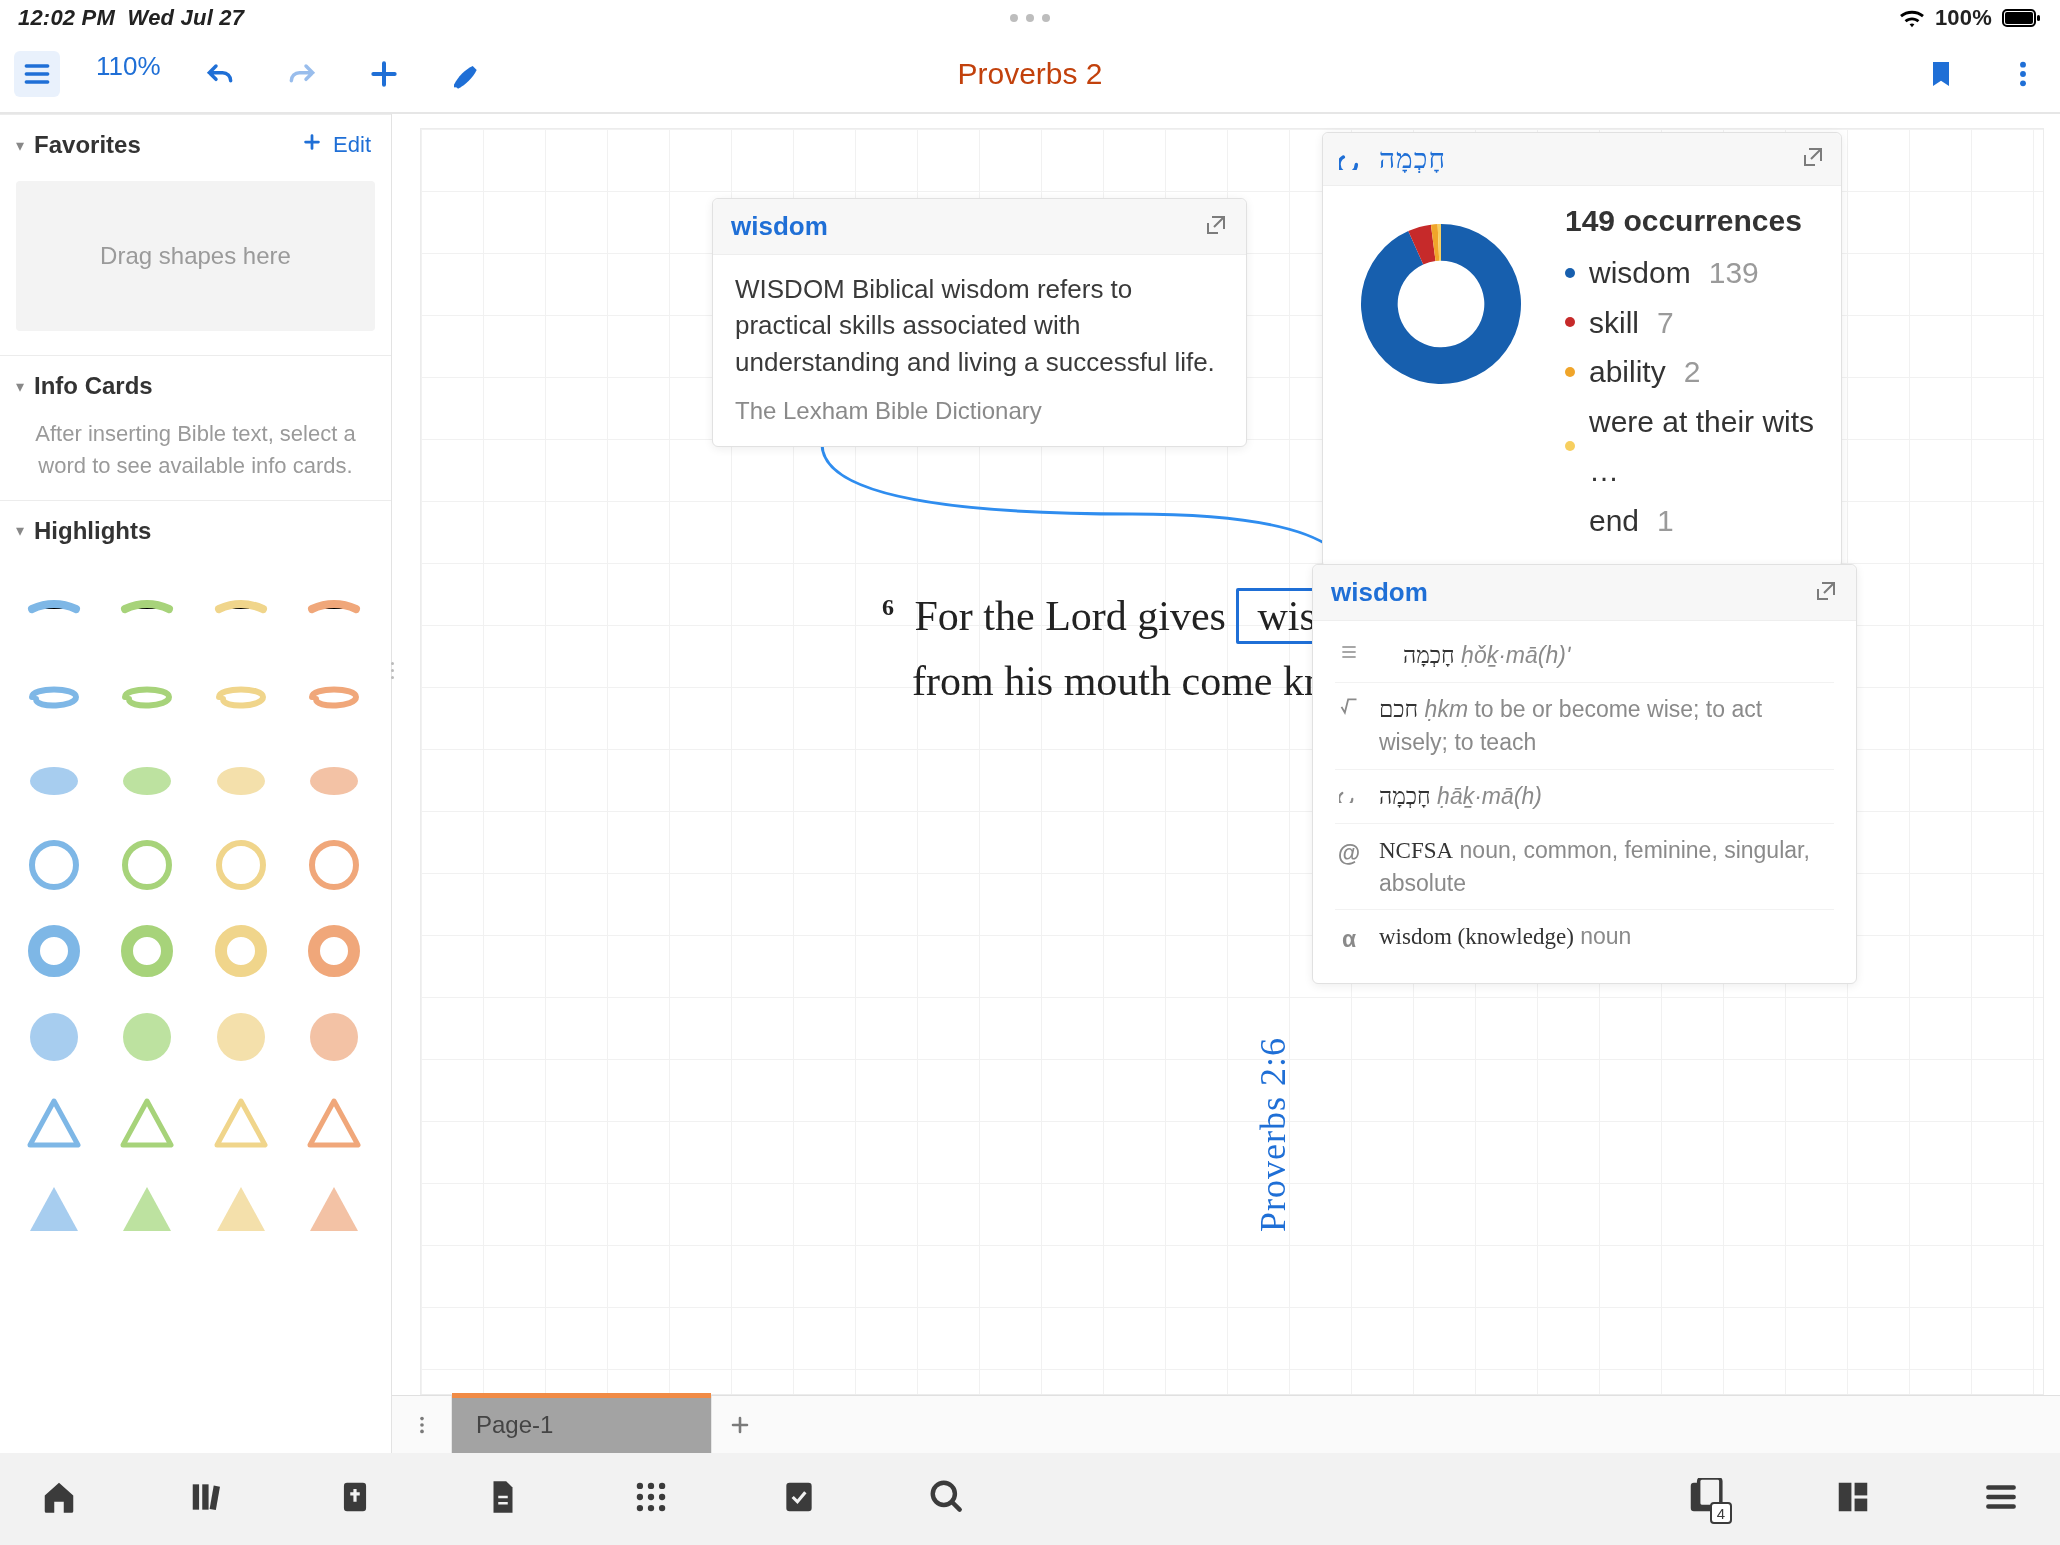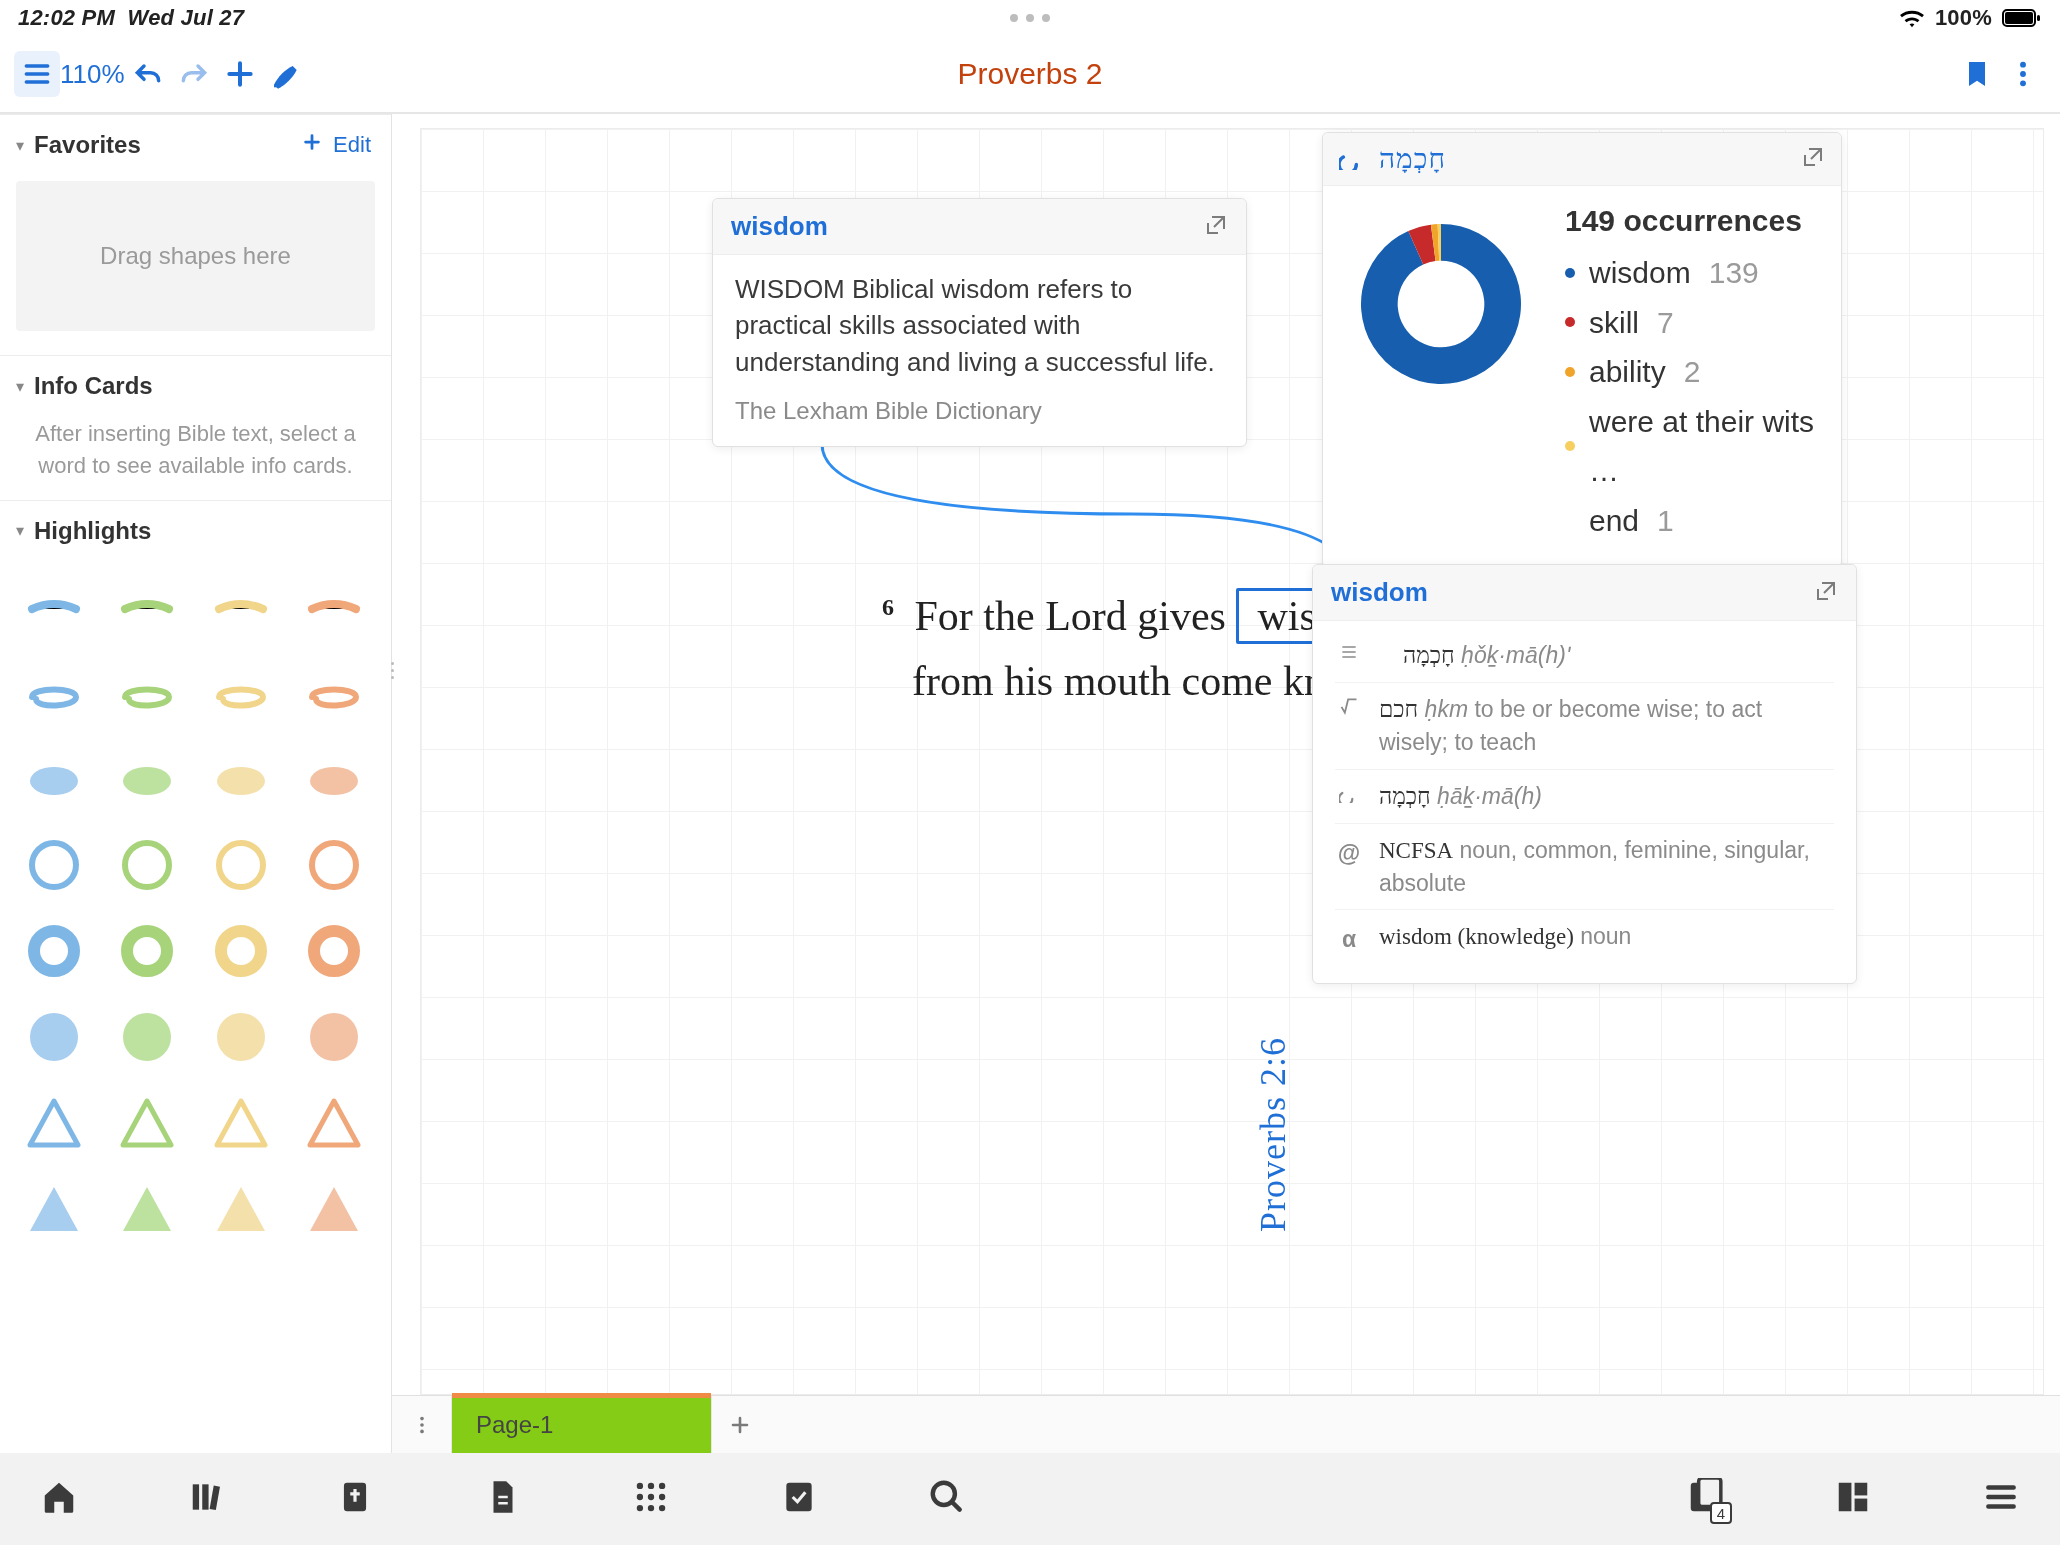--- a/index.html
+++ b/index.html
@@ -8,21 +8,21 @@
   
   .status-bar { position: relative; height: 36px; display: flex; align-items: center; padding: 0 18px; font-size: 22px; letter-spacing: .2px; }
   .status-left { font-weight: 600; font-style: italic; }
   .status-center { position: absolute; left: 50%; transform: translateX(-50%); display: flex; gap: 8px; }
   .status-dot { width: 8px; height: 8px; border-radius: 50%; background: #bdbdbd; }
   .status-right { margin-left: auto; display: flex; align-items: center; gap: 10px; font-weight: 600; }
   .wifi-icon svg, .battery svg { display: block; }
 
   
   .toolbar { position: relative; height: 78px; display: flex; align-items: center; padding: 0 14px; border-bottom: 2px solid #e6e6e6; }
-  .tb-left, .tb-right { display: flex; align-items: center; }
+  .tb-left, .tb-right { display: flex; align-items: flex-start; gap: 36px; }
   .tb-btn { width: 46px; height: 46px; display: flex; align-items: center; justify-content: center; color: #1f6fd6; border-radius: 6px; cursor: pointer; }
   .tb-btn.boxed { background: #e9f1fc; }
   .tb-btn svg { width: 32px; height: 32px; display: block; }
   .zoom { color: #1f6fd6; font-size: 26px; font-weight: 500; }
   .doc-title { position: absolute; left: 50%; transform: translateX(-50%); font-size: 30px; color: #c2410c; }
   .tb-right { margin-left: auto; }
 
   
   .app { display: flex; height: calc(1545px - 36px - 78px - 92px); }
   .sidebar { width: 392px; flex: none; border-right: 1px solid #e3e3e3; background: #fff; display: flex; flex-direction: column; }
@@ -97,21 +97,21 @@
   .verse .l2 { text-indent: 30px; }
 
   .verse-ref { position: absolute; left: 860px; top: 1118px; transform-origin: left top; transform: rotate(-90deg); color: #1f6fd6; font-family: Georgia, serif; font-size: 36px; letter-spacing: 1px; white-space: nowrap; }
 
   
   .connector { position: absolute; left: 0; top: 0; pointer-events: none; }
 
   
   .tabstrip { height: 58px; border-top: 1px solid #e0e0e0; background: #fafafa; display: flex; align-items: stretch; }
   .tab-menu { width: 60px; display: flex; align-items: center; justify-content: center; color: #7a7a7a; border-right: 1px solid #e6e6e6; }
-  .tab { position: relative; min-width: 260px; padding: 0 24px; display: flex; align-items: center; background: #84cc16; border-right: 1px solid #e6e6e6; font-size: 24px; color: #444; }
+  .tab { position: relative; min-width: 260px; padding: 0 24px; display: flex; align-items: center; background: #a3a3a3; border-right: 1px solid #e6e6e6; font-size: 24px; color: #444; }
   .tab.active::before { content: ""; position: absolute; left: 0; right: 0; top: -3px; height: 5px; background: #f08b46; }
   .tab-add { width: 56px; display: flex; align-items: center; justify-content: center; color: #7a7a7a; }
 
   
   .bottom-nav { height: 92px; background: #f2f2f2; display: flex; align-items: center; padding: 0 40px; gap: 110px; }
   .nav-spacer { flex: 1; }
   .nav-btn { color: #3b3b3b; position: relative; cursor: pointer; }
   .nav-btn svg { width: 38px; height: 38px; }
   .badge { position: absolute; right: -8px; bottom: -4px; background: #fff; border: 2px solid #3b3b3b; color: #3b3b3b; font-size: 15px; min-width: 22px; height: 22px; border-radius: 4px; display: flex; align-items: center; justify-content: center; padding: 0 3px; }
 

